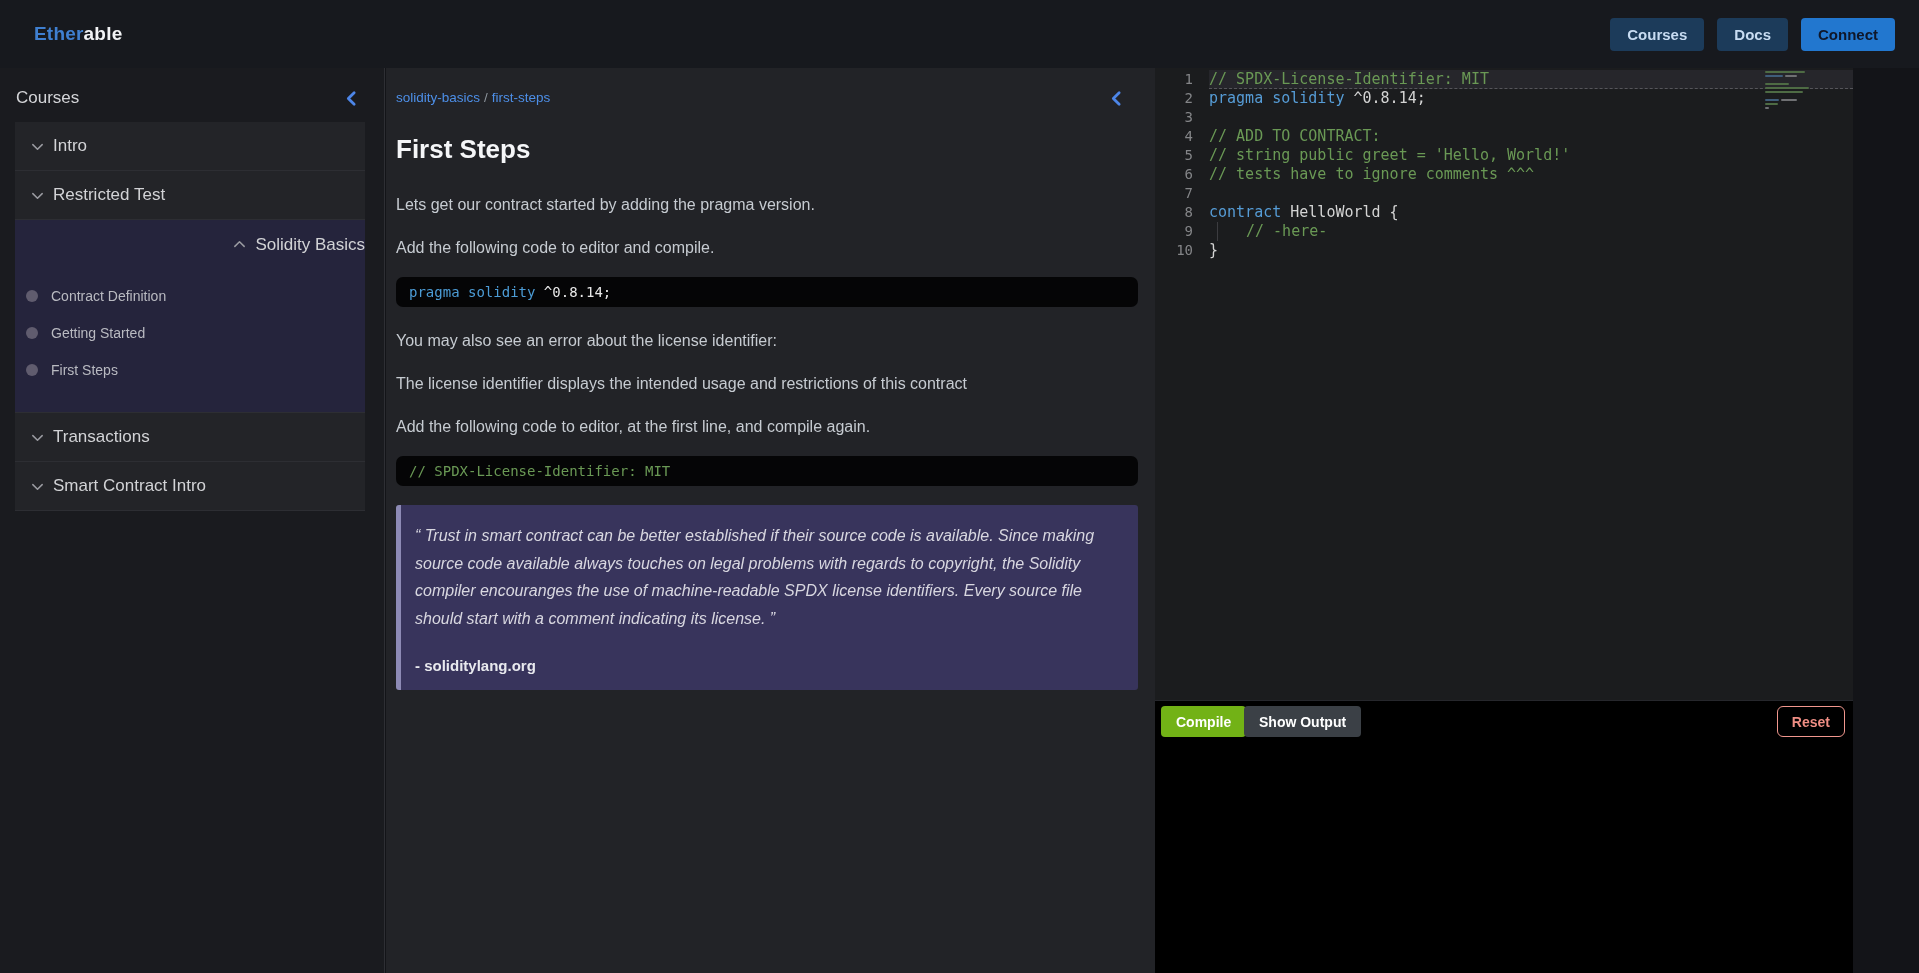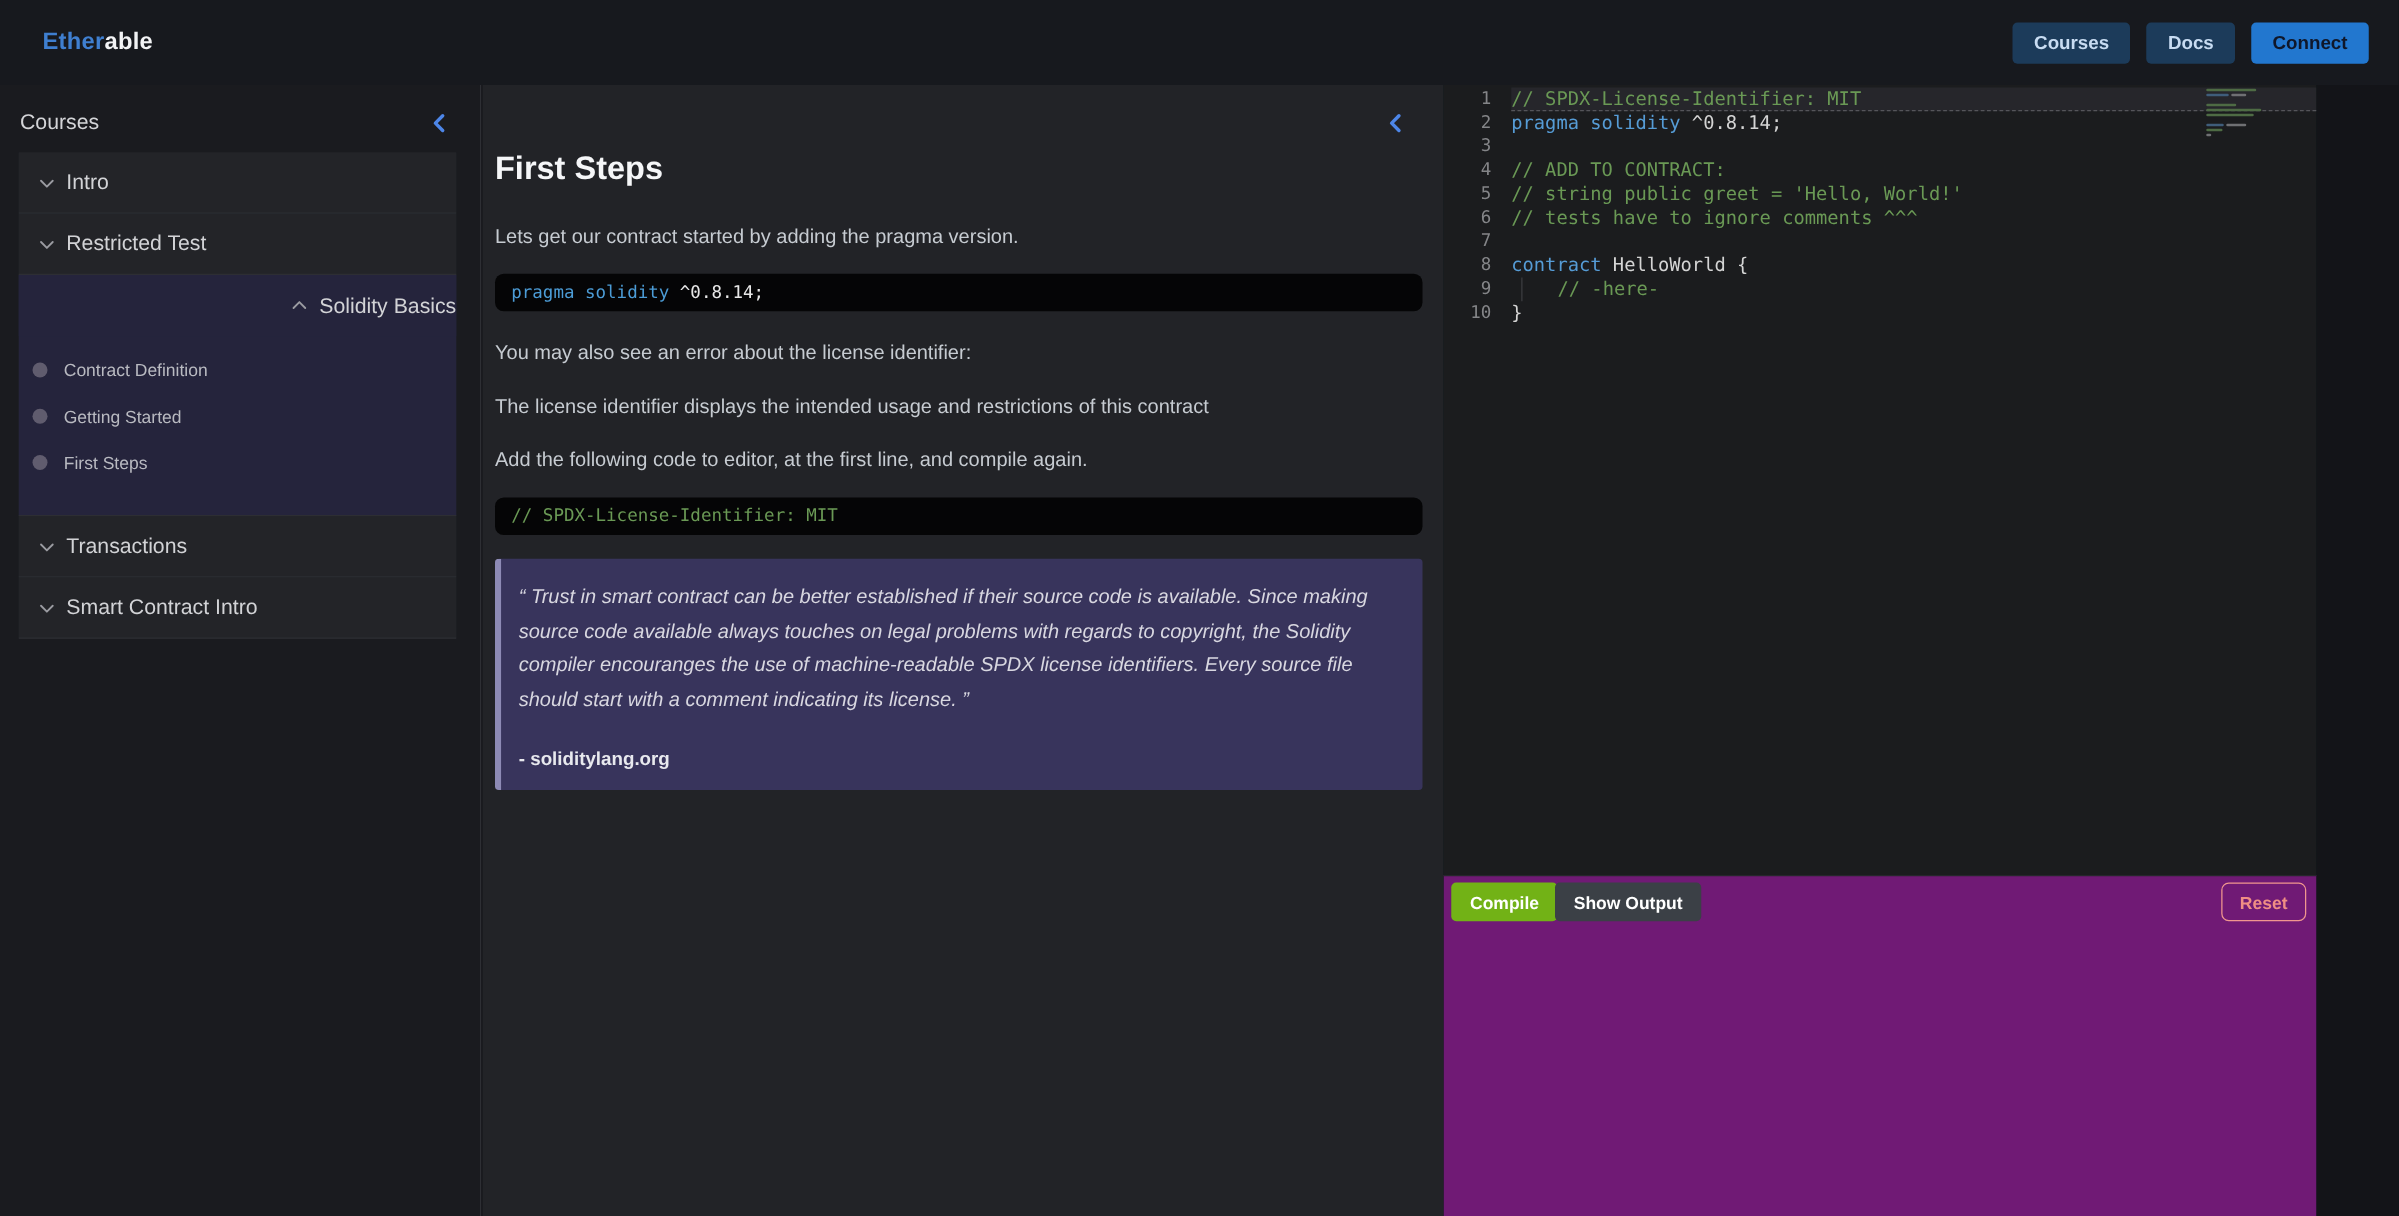--- a/index.html
+++ b/index.html
@@ -77,21 +77,21 @@
   .minimap { position:absolute; right:38px; top:3px; width:50px; height:60px; cursor:pointer; }
   .mm-row { height:2px; margin-bottom:2px; display:flex; gap:2px; }
   .mm-bar { height:2px; border-radius:1px; }
   .mm-green { background:#4e6b44; }
   .mm-blue  { background:#3f5d7a; }
   .mm-white { background:#6f7073; }
   .mm-gap { height:4px; }
 
   
   .actions-bar { position:absolute; left:0; right:0; top:632px; bottom:0;
-                 background:#701a75; border-top:1px solid #26272c; }
+                 background:#000000; border-top:1px solid #26272c; }
   .action-btn { position:absolute; top:5px; height:31px; border-radius:4px; border:none;
                 cursor:pointer; font-family:"Liberation Sans", sans-serif;
                 font-size:14px; font-weight:bold; color:#ffffff; }
   .btn-compile { left:6px; padding:0 15px; background:#72b216; }
   .btn-output  { left:89px; padding:0 15px; background:#3b4046; }
   .btn-reset   { right:8px; padding:0 14px; background:transparent;
                  border:1px solid #f1978e; border-radius:6px; color:#ef8e84; }
 </style>
 </head>
 <body>
@@ -179,29 +179,33 @@
               <path d="M3 6 L8 11 L13 6" fill="none" stroke="#9a9ba1" stroke-width="1.6" stroke-linecap="round" stroke-linejoin="round"></path>
             </svg>
         </span>
         <span class="label">Smart Contract Intro</span>
       </div>
 
     </div>
   </div>
 
   <div class="content">
+    <div class="breadcrumb">
+      <span class="crumb">solidity-basics</span><span class="sep">/</span><span class="crumb">first-steps</span>
+    </div>
     <span class="content-chev">
       <svg width="17" height="17" viewBox="0 0 16 16">
           <path d="M10.5 2.5 L5 8 L10.5 13.5" fill="none" stroke="#4d86e8" stroke-width="2.6" stroke-linecap="round" stroke-linejoin="round"></path>
         </svg>
     </span>
 
     <h1 class="page-title">First Steps</h1>
 
     <p class="para first">Lets get our contract started by adding the pragma version.</p>
+    <p class="para">Add the following code to editor and compile.</p>
 
     <div class="codeblock">
       <span class="kw">pragma solidity</span>
         <span class="plain"> ^0.8.14;</span>
     </div>
 
     <p class="para">You may also see an error about the license identifier:</p>
     <p class="para">The license identifier displays the intended usage and restrictions of this contract</p>
     <p class="para">Add the following code to editor, at the first line, and compile again.</p>
 

